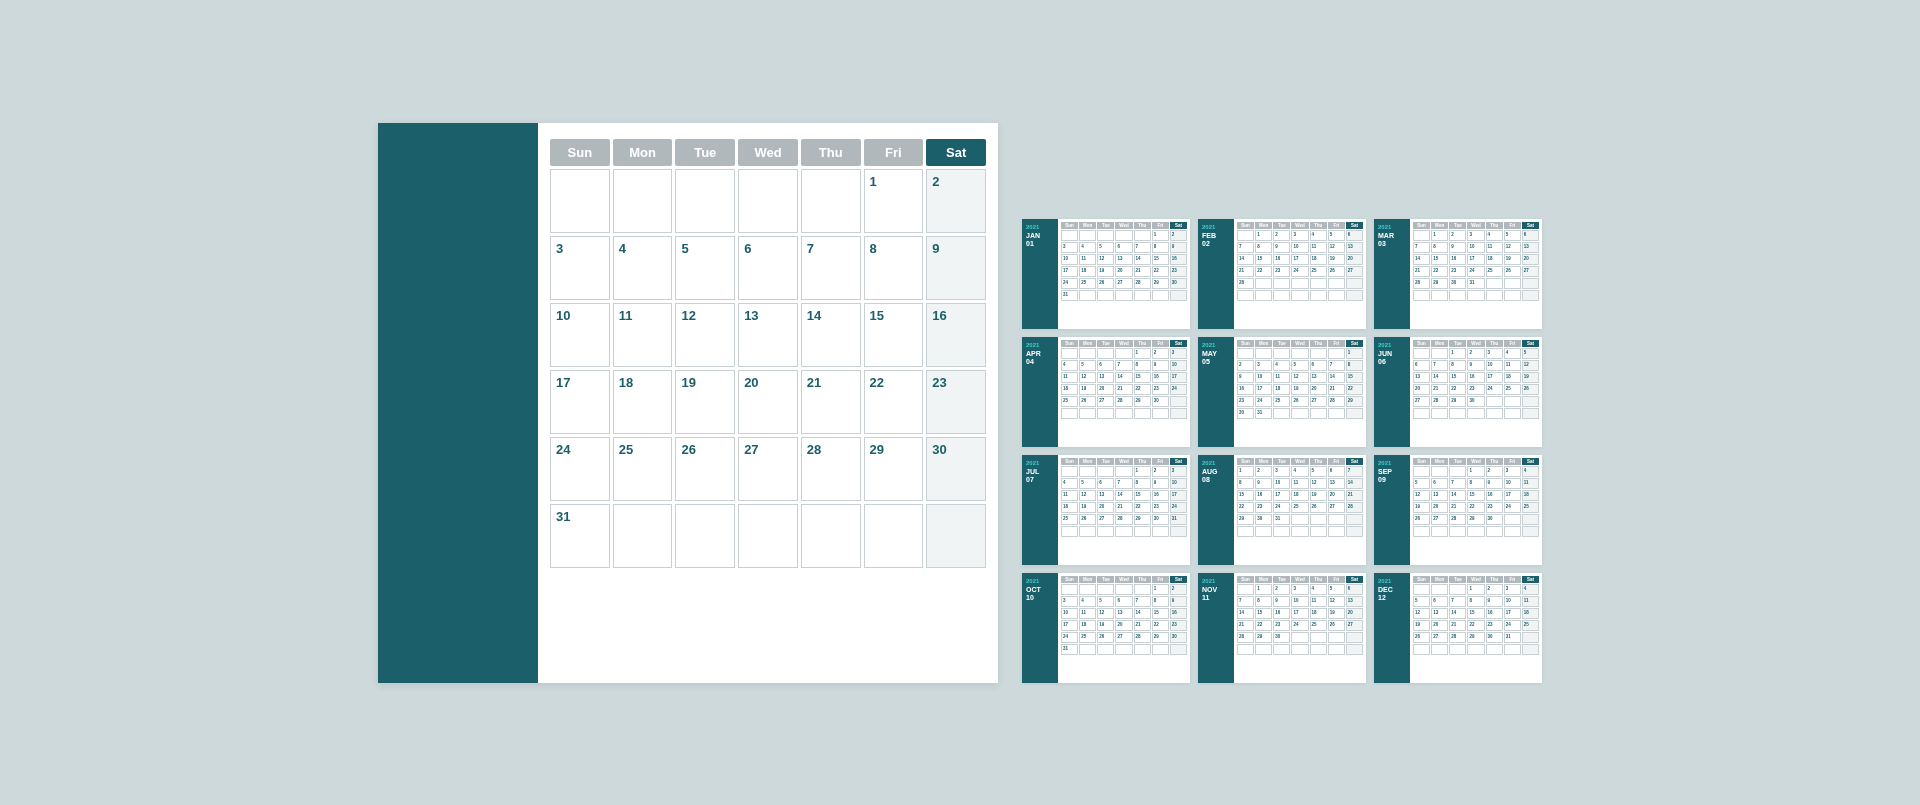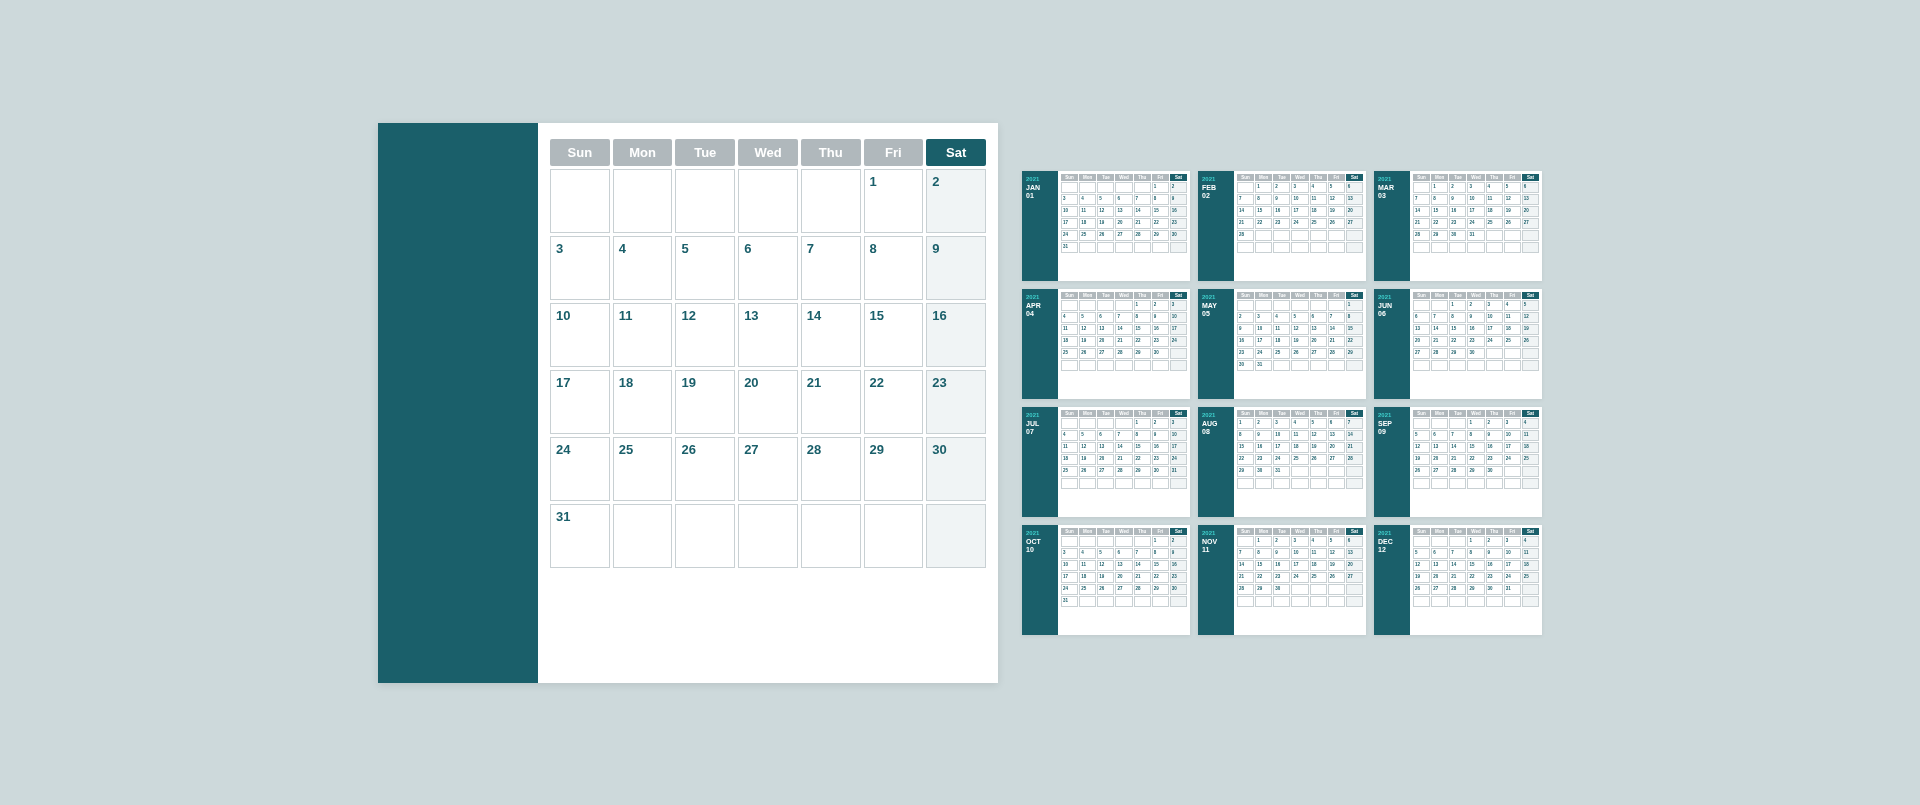--- a/index.html
+++ b/index.html
@@ -8,21 +8,21 @@
       display: flex;
       align-items: center;
       justify-content: center;
       min-height: 100vh;
       font-family: Arial, sans-serif;
       padding: 20px;
     }
     .page-container {
       display: flex;
       gap: 24px;
-      align-items: center;
+      align-items: flex-end;
     }
 
     
     .main-calendar {
       background: #fff;
       display: flex;
       width: 620px;
       min-height: 560px;
       box-shadow: 0 2px 8px rgba(0,0,0,0.1);
     }

